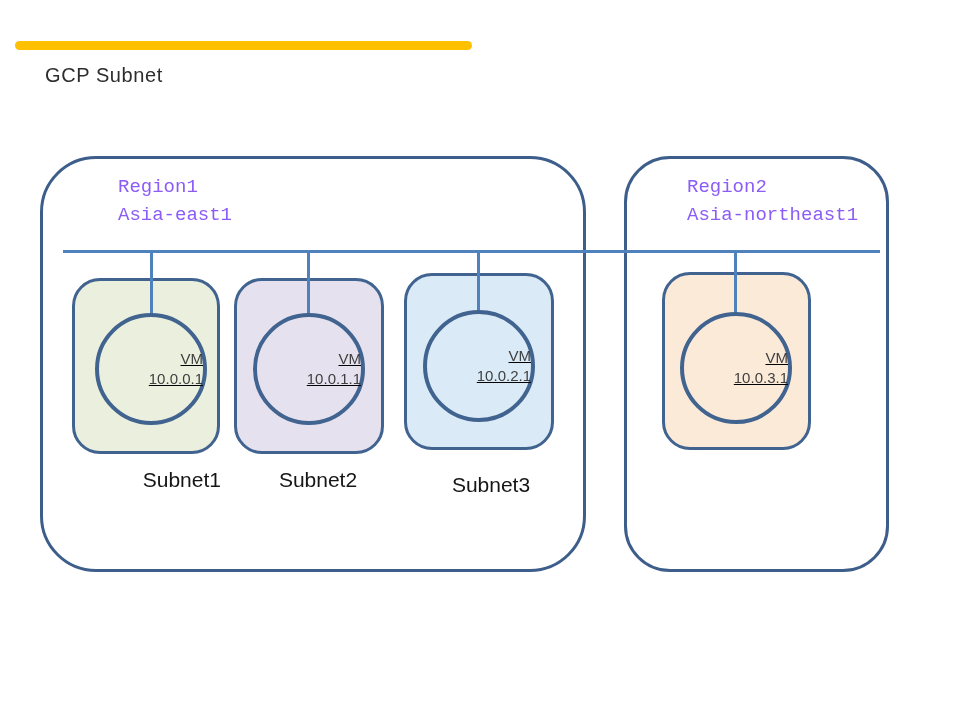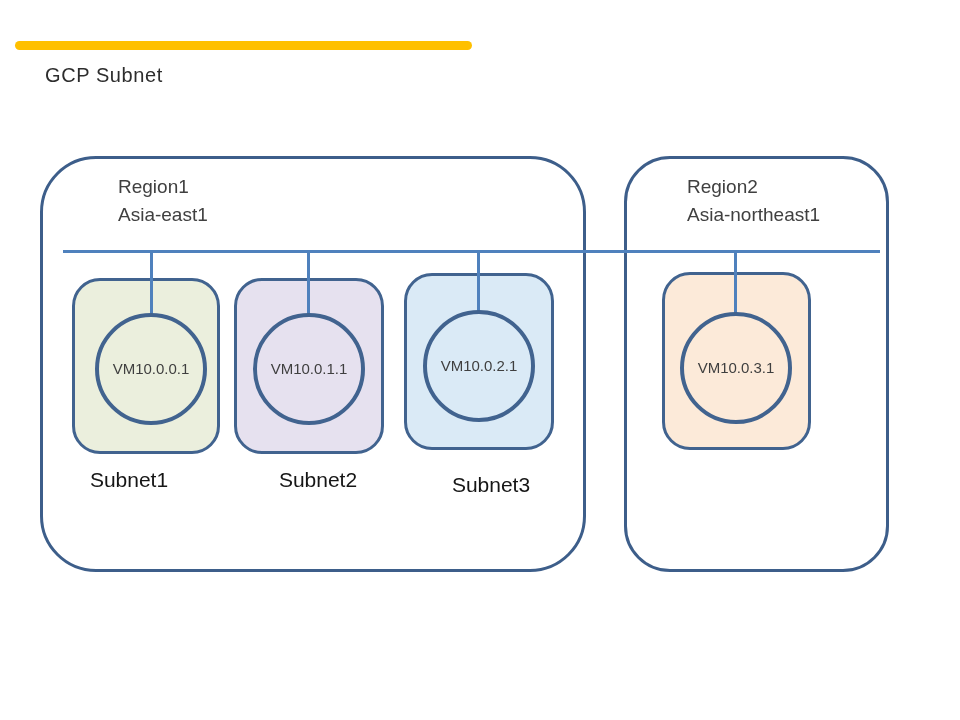--- a/index.html
+++ b/index.html
@@ -39,22 +39,23 @@
     background: transparent;
     box-sizing: border-box;
     z-index: 1;
   }
   .region-1 { left: 40px;  top: 156px; width: 546px; height: 416px; border-radius: 56px; }
   .region-2 { left: 624px; top: 156px; width: 265px; height: 416px; border-radius: 46px; }
   .region-label {
     position: absolute;
     font-size: 19px;
     line-height: 28px;
-    color: #404040;
+    color: #8b5cf6;
     white-space: nowrap;
+    font-family: Liberation Mono, monospace;
   }
   .region-1 .region-label { left: 75px; top: 14px; }
   .region-2 .region-label { left: 60px; top: 14px; }
 
   
   .bus {
     position: absolute;
     left: 63px; top: 250px;
     width: 817px; height: 3px;
     z-index: 3;
@@ -86,45 +87,46 @@
   
   .vm-circle {
     position: absolute;
     width: 112px; height: 112px;
     border: 4px solid;
     border-radius: 50%;
     box-sizing: border-box;
     background: transparent;
     z-index: 5;
     display: flex;
-    flex-direction: row;
-    align-items: center;
+    flex-direction: column;
+    align-items: flex-end;
     justify-content: center;
     text-align: center;
+    text-decoration: underline;
   }
   .circle-1 { left: 95px;  top: 313px; }
   .circle-2 { left: 253px; top: 313px; }
   .circle-3 { left: 423px; top: 310px; }
   .circle-4 { left: 680px; top: 312px; }
   .vm-name, .vm-ip {
     font-size: 15px;
     line-height: 20px;
     color: #3f3f3f;
   }
 
   
   .subnet-label {
     position: absolute;
     width: 150px;
     font-size: 21px;
     color: #161616;
     text-align: center;
     white-space: nowrap;
   }
-  .label-1 { left: 54px;  top: 468px; }
+  .label-1 { left: 71px;  top: 468px; text-align: right; }
   .label-2 { left: 243px; top: 468px; }
   .label-3 { left: 416px; top: 473px; }
   .label-4 { left: 661px; top: 471px; }
 </style>
 </head>
 <body>
 
 <div class="canvas">
 
   <div class="accent-bar" style="background-color: rgb(255, 192, 0);"></div>

